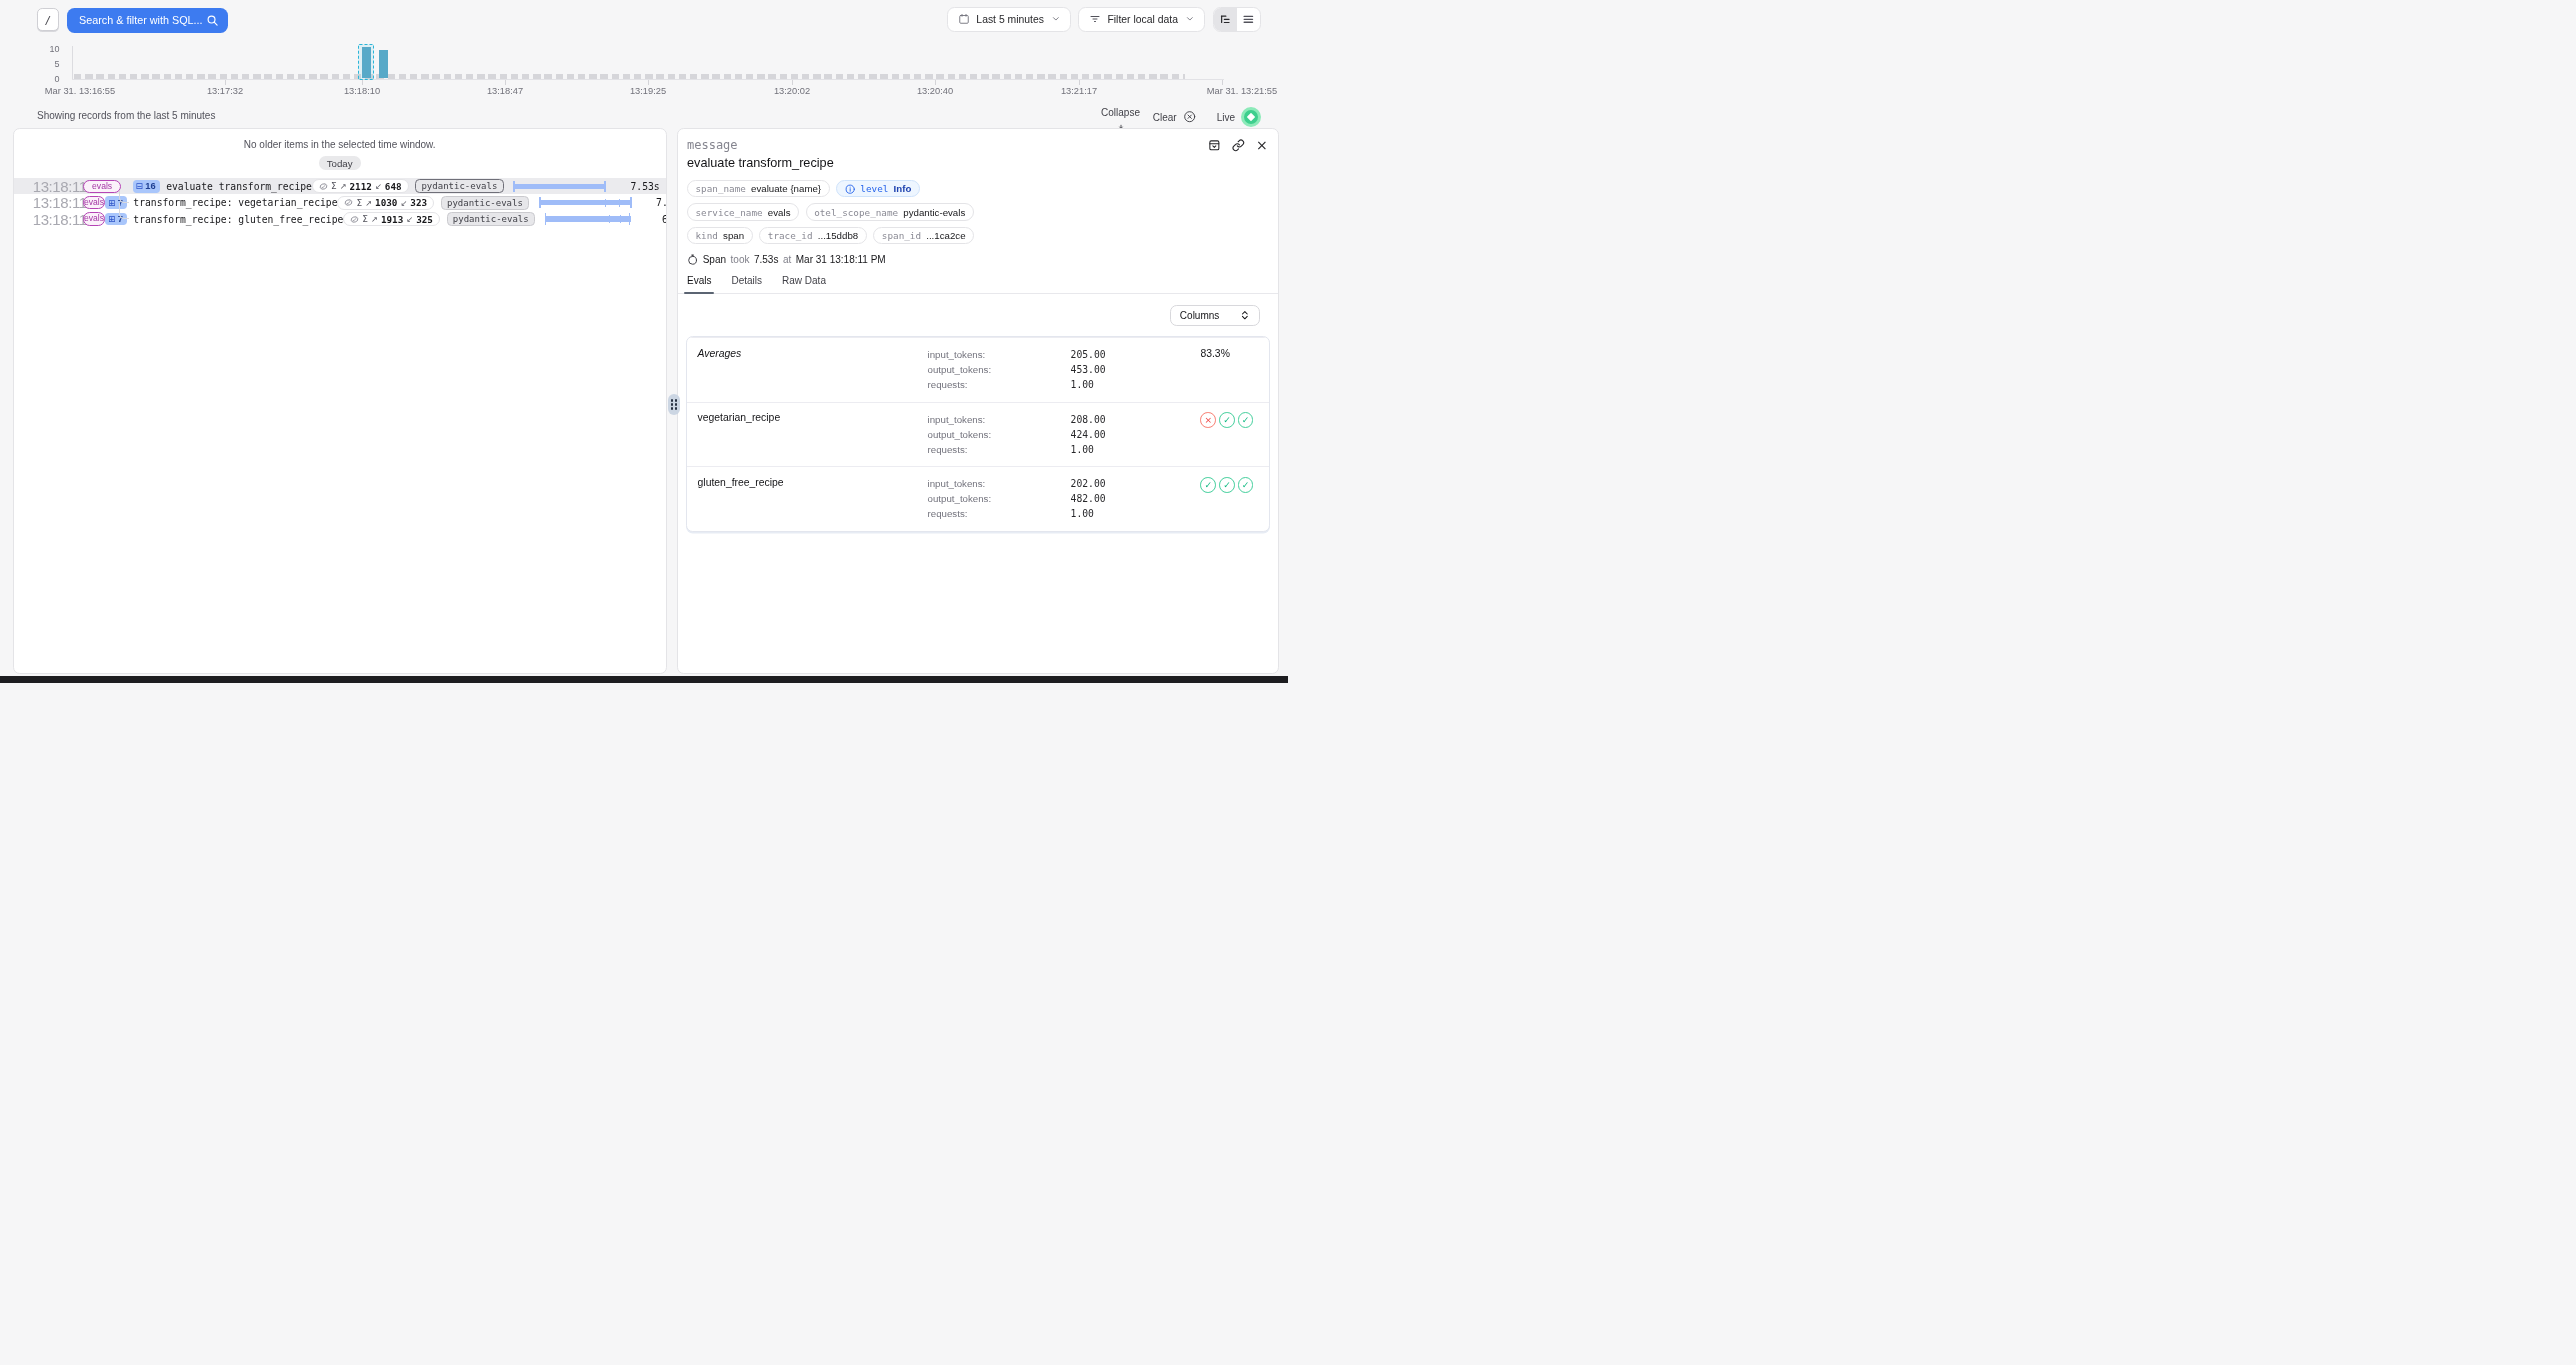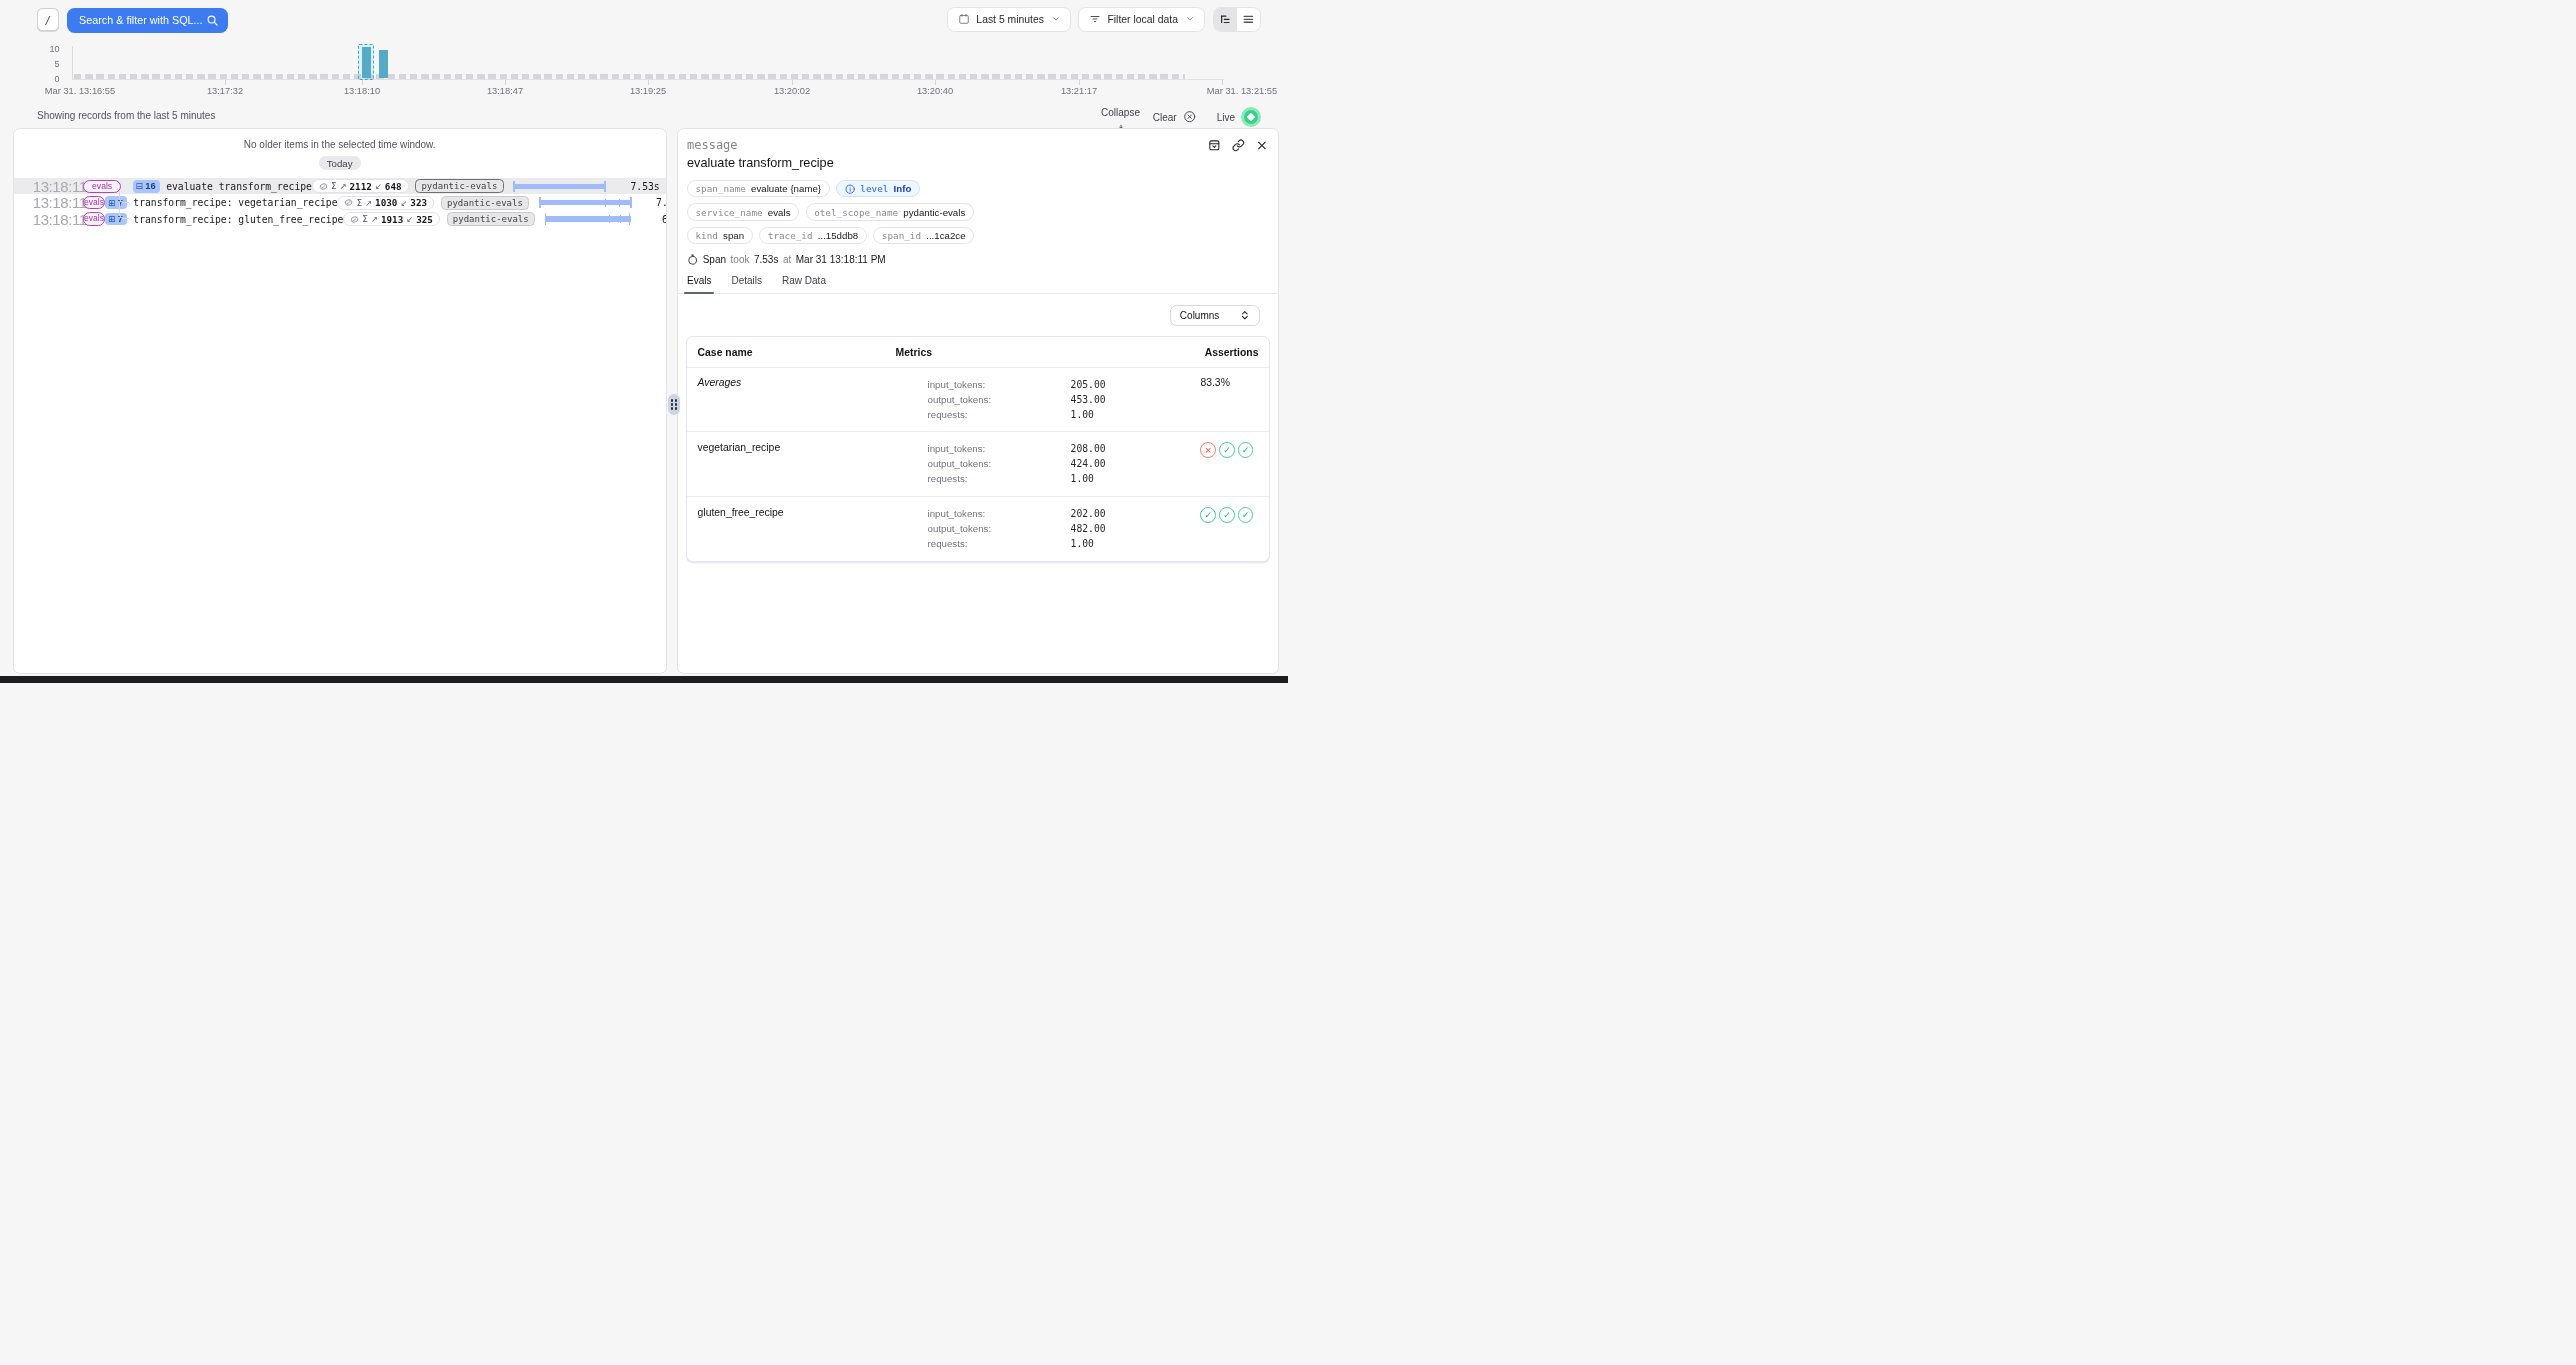--- a/index.html
+++ b/index.html
@@ -557,25 +557,20 @@
       <span>
         <svg width="9.7" height="10.4" viewBox="0 0 24 26" fill="none" stroke="#141417" stroke-width="2.6" stroke-linecap="round" stroke-linejoin="round">
           <polyline points="6,10 12,4 18,10"></polyline>
             <polyline points="6,16 12,22 18,16"></polyline>
         </svg>
       </span>
     </span>
   </div>
 
   <div class="eval-table">
-    <div class="thead">
-      <span>Case name</span>
-      <span>Metrics</span>
-      <span style="text-align:right;">Assertions</span>
-    </div>
 
     <div class="trow">
       <span class="case it">Averages</span>
       <span class="metrics">
         <span class="mline">
             <span class="mlabel">input_tokens:</span>
             <span class="mval">205.00</span>
           </span>
         <span class="mline">
             <span class="mlabel">output_tokens:</span>

